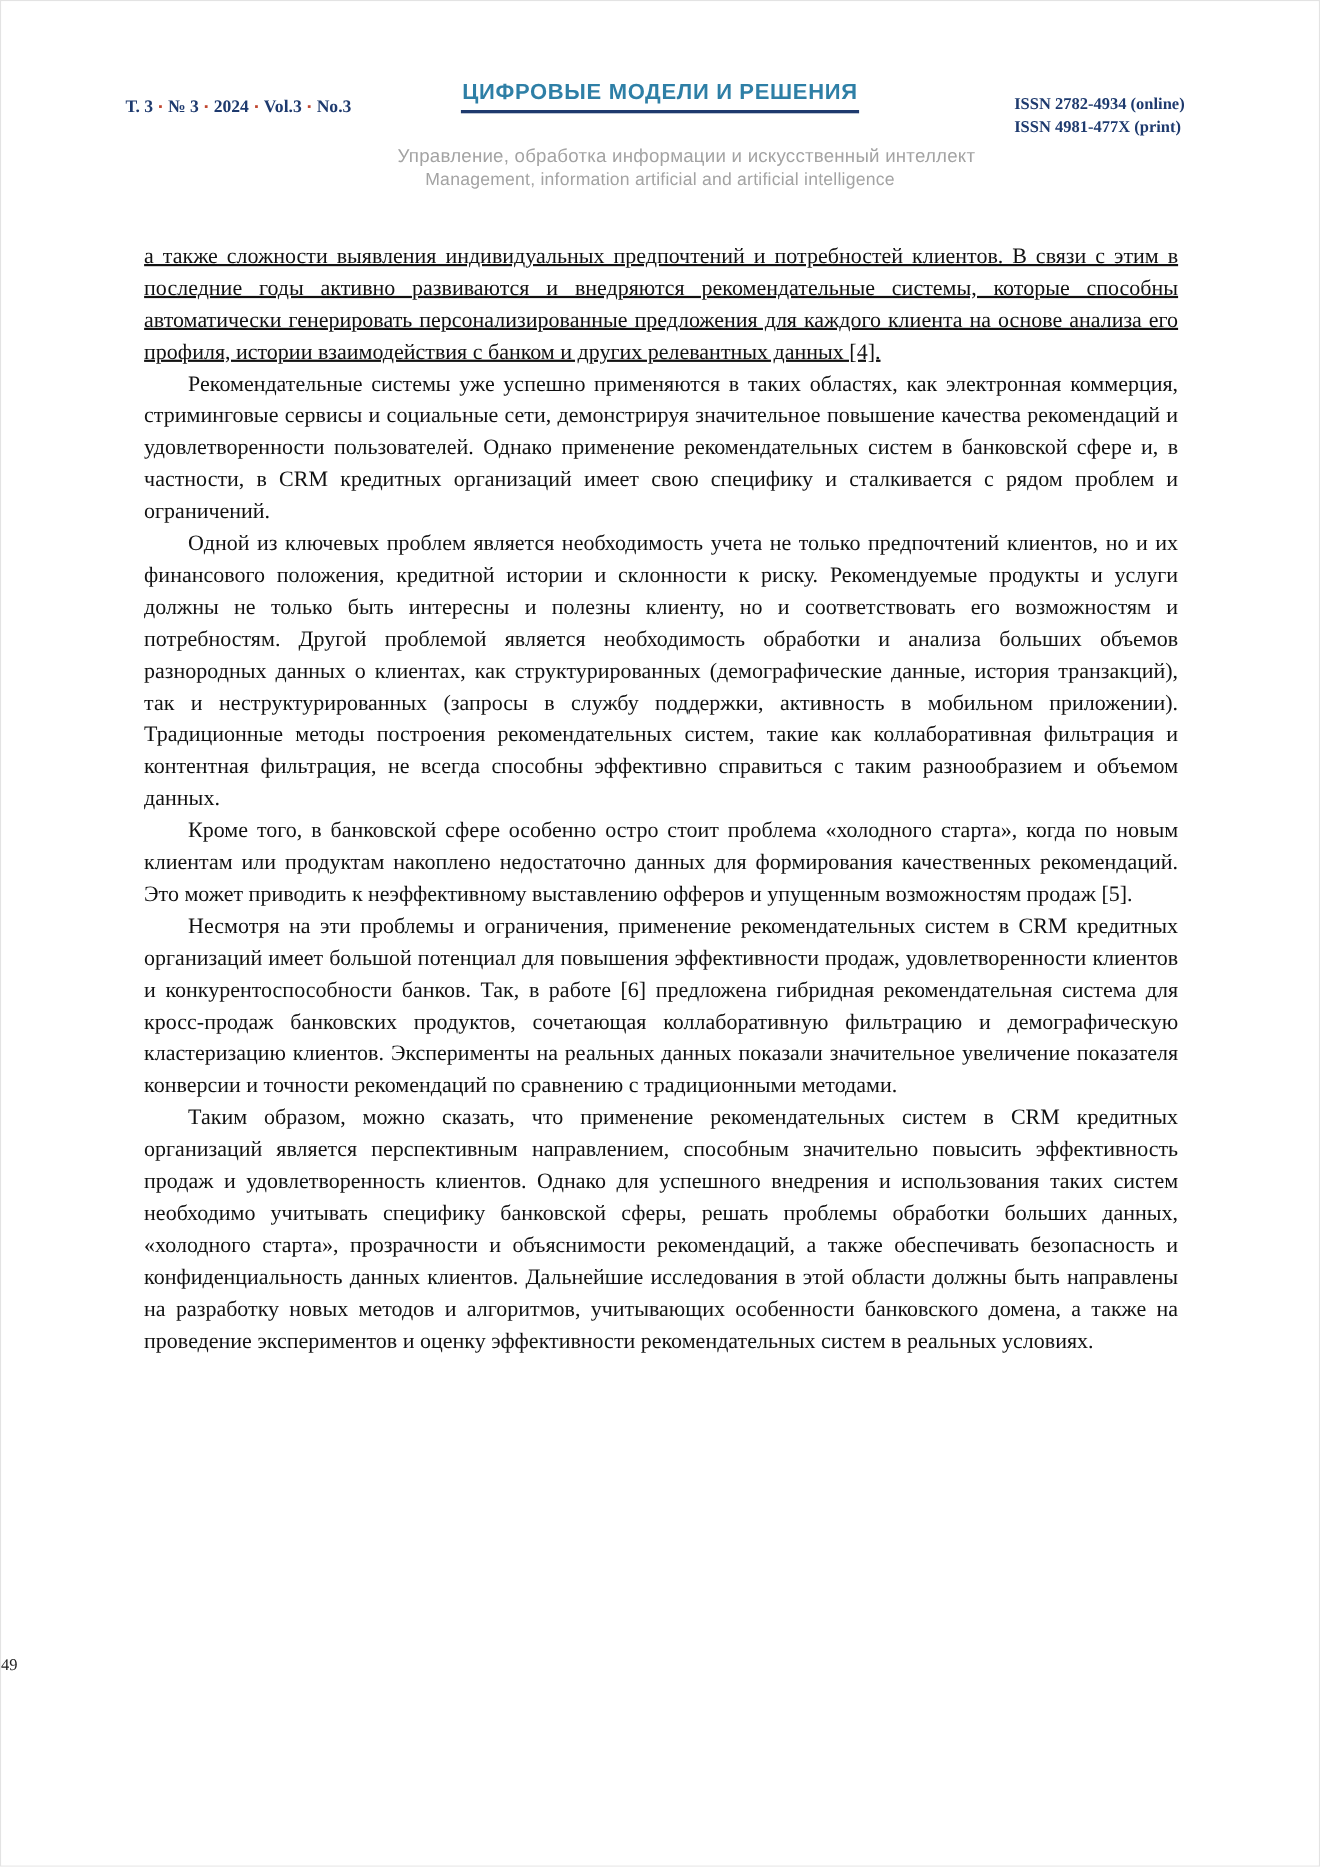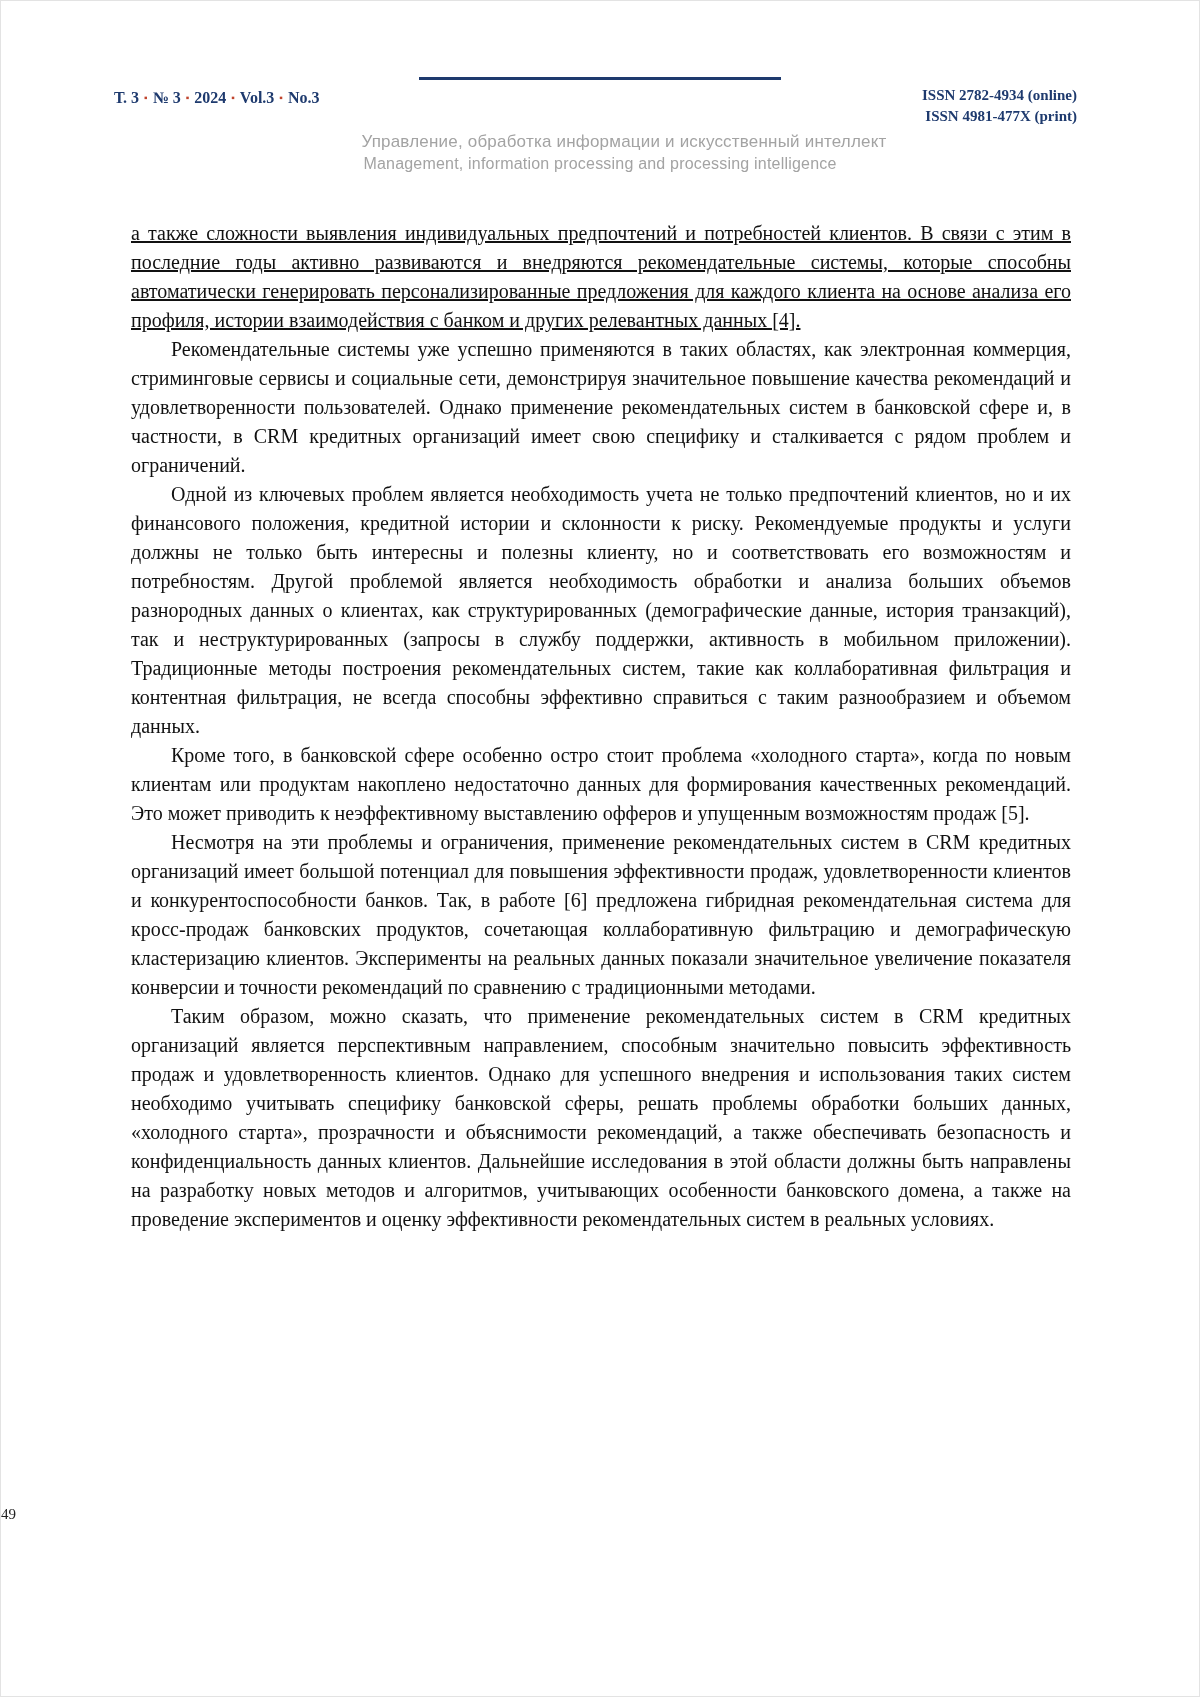--- a/index.html
+++ b/index.html
@@ -65,21 +65,21 @@
   .title-underline{
     width:362px;
     height:3px;
     background:var(--navy);
     margin:4px auto 0 auto;
   }
   .issn-block{
     position:absolute;
     right:122px;
     top:84px;
-    text-align:right;
+    text-align:left;
     font-family:"Liberation Serif", serif;
     font-weight:bold;
     font-size:15px;
     line-height:1.4;
     color:var(--navy);
     white-space:nowrap;
     margin-left:48px;
   }
   .section-ru{
     position:absolute;
@@ -137,30 +137,31 @@
 </style>
 </head>
 <body>
 
 <div class="page">
 
   <header>
     <div class="volume-info" id="volume-info"><span>Т. 3</span><span class="sep-dot">▪</span><span>№ 3</span><span class="sep-dot">▪</span><span>2024</span><span class="sep-dot">▪</span><span>Vol.3</span><span class="sep-dot">▪</span><span>No.3</span></div>
 
     <div class="journal-center">
+      <div class="journal-title-ru">ЦИФРОВЫЕ МОДЕЛИ И РЕШЕНИЯ</div>
       <div class="title-underline"></div>
     </div>
 
     <div class="issn-block">
       <div>ISSN 2782-4934 (online)</div>
       <div>ISSN 4981-477X (print)</div>
     </div>
 
     <div class="section-ru">Управление, обработка информации и искусственный интеллект</div>
-    <div class="section-en">Management, information processing and processing intelligence</div>
+    <div class="section-en">Management, information artificial and artificial intelligence</div>
   </header>
 
   <main class="body-text">
     <p class="first">а также сложности выявления индивидуальных предпочтений и потребностей клиентов. В связи с этим в последние годы активно развиваются и внедряются рекомендательные системы, которые способны автоматически генерировать персонализированные предложения для каждого клиента на основе анализа его профиля, истории взаимодействия с банком и других релевантных данных [4].</p>
     <p>Рекомендательные системы уже успешно применяются в таких областях, как электронная коммерция, стриминговые сервисы и социальные сети, демонстрируя значительное повышение качества рекомендаций и удовлетворенности пользователей. Однако применение рекомендательных систем в банковской сфере и, в частности, в CRM кредитных организаций имеет свою специфику и сталкивается с рядом проблем и ограничений.</p>
     <p>Одной из ключевых проблем является необходимость учета не только предпочтений клиентов, но и их финансового положения, кредитной истории и склонности к риску. Рекомендуемые продукты и услуги должны не только быть интересны и полезны клиенту, но и соответствовать его возможностям и потребностям. Другой проблемой является необходимость обработки и анализа больших объемов разнородных данных о клиентах, как структурированных (демографические данные, история транзакций), так и неструктурированных (запросы в службу поддержки, активность в мобильном приложении). Традиционные методы построения рекомендательных систем, такие как коллаборативная фильтрация и контентная фильтрация, не всегда способны эффективно справиться с таким разнообразием и объемом данных.</p>
     <p>Кроме того, в банковской сфере особенно остро стоит проблема «холодного старта», когда по новым клиентам или продуктам накоплено недостаточно данных для формирования качественных рекомендаций. Это может приводить к неэффективному выставлению офферов и упущенным возможностям продаж [5].</p>
     <p>Несмотря на эти проблемы и ограничения, применение рекомендательных систем в CRM кредитных организаций имеет большой потенциал для повышения эффективности продаж, удовлетворенности клиентов и конкурентоспособности банков. Так, в работе [6] предложена гибридная рекомендательная система для кросс-продаж банковских продуктов, сочетающая коллаборативную фильтрацию и демографическую кластеризацию клиентов. Эксперименты на реальных данных показали значительное увеличение показателя конверсии и точности рекомендаций по сравнению с традиционными методами.</p>
     <p>Таким образом, можно сказать, что применение рекомендательных систем в CRM кредитных организаций является перспективным направлением, способным значительно повысить эффективность продаж и удовлетворенность клиентов. Однако для успешного внедрения и использования таких систем необходимо учитывать специфику банковской сферы, решать проблемы обработки больших данных, «холодного старта», прозрачности и объяснимости рекомендаций, а также обеспечивать безопасность и конфиденциальность данных клиентов. Дальнейшие исследования в этой области должны быть направлены на разработку новых методов и алгоритмов, учитывающих особенности банковского домена, а также на проведение экспериментов и оценку эффективности рекомендательных систем в реальных условиях.</p>
   </main>

